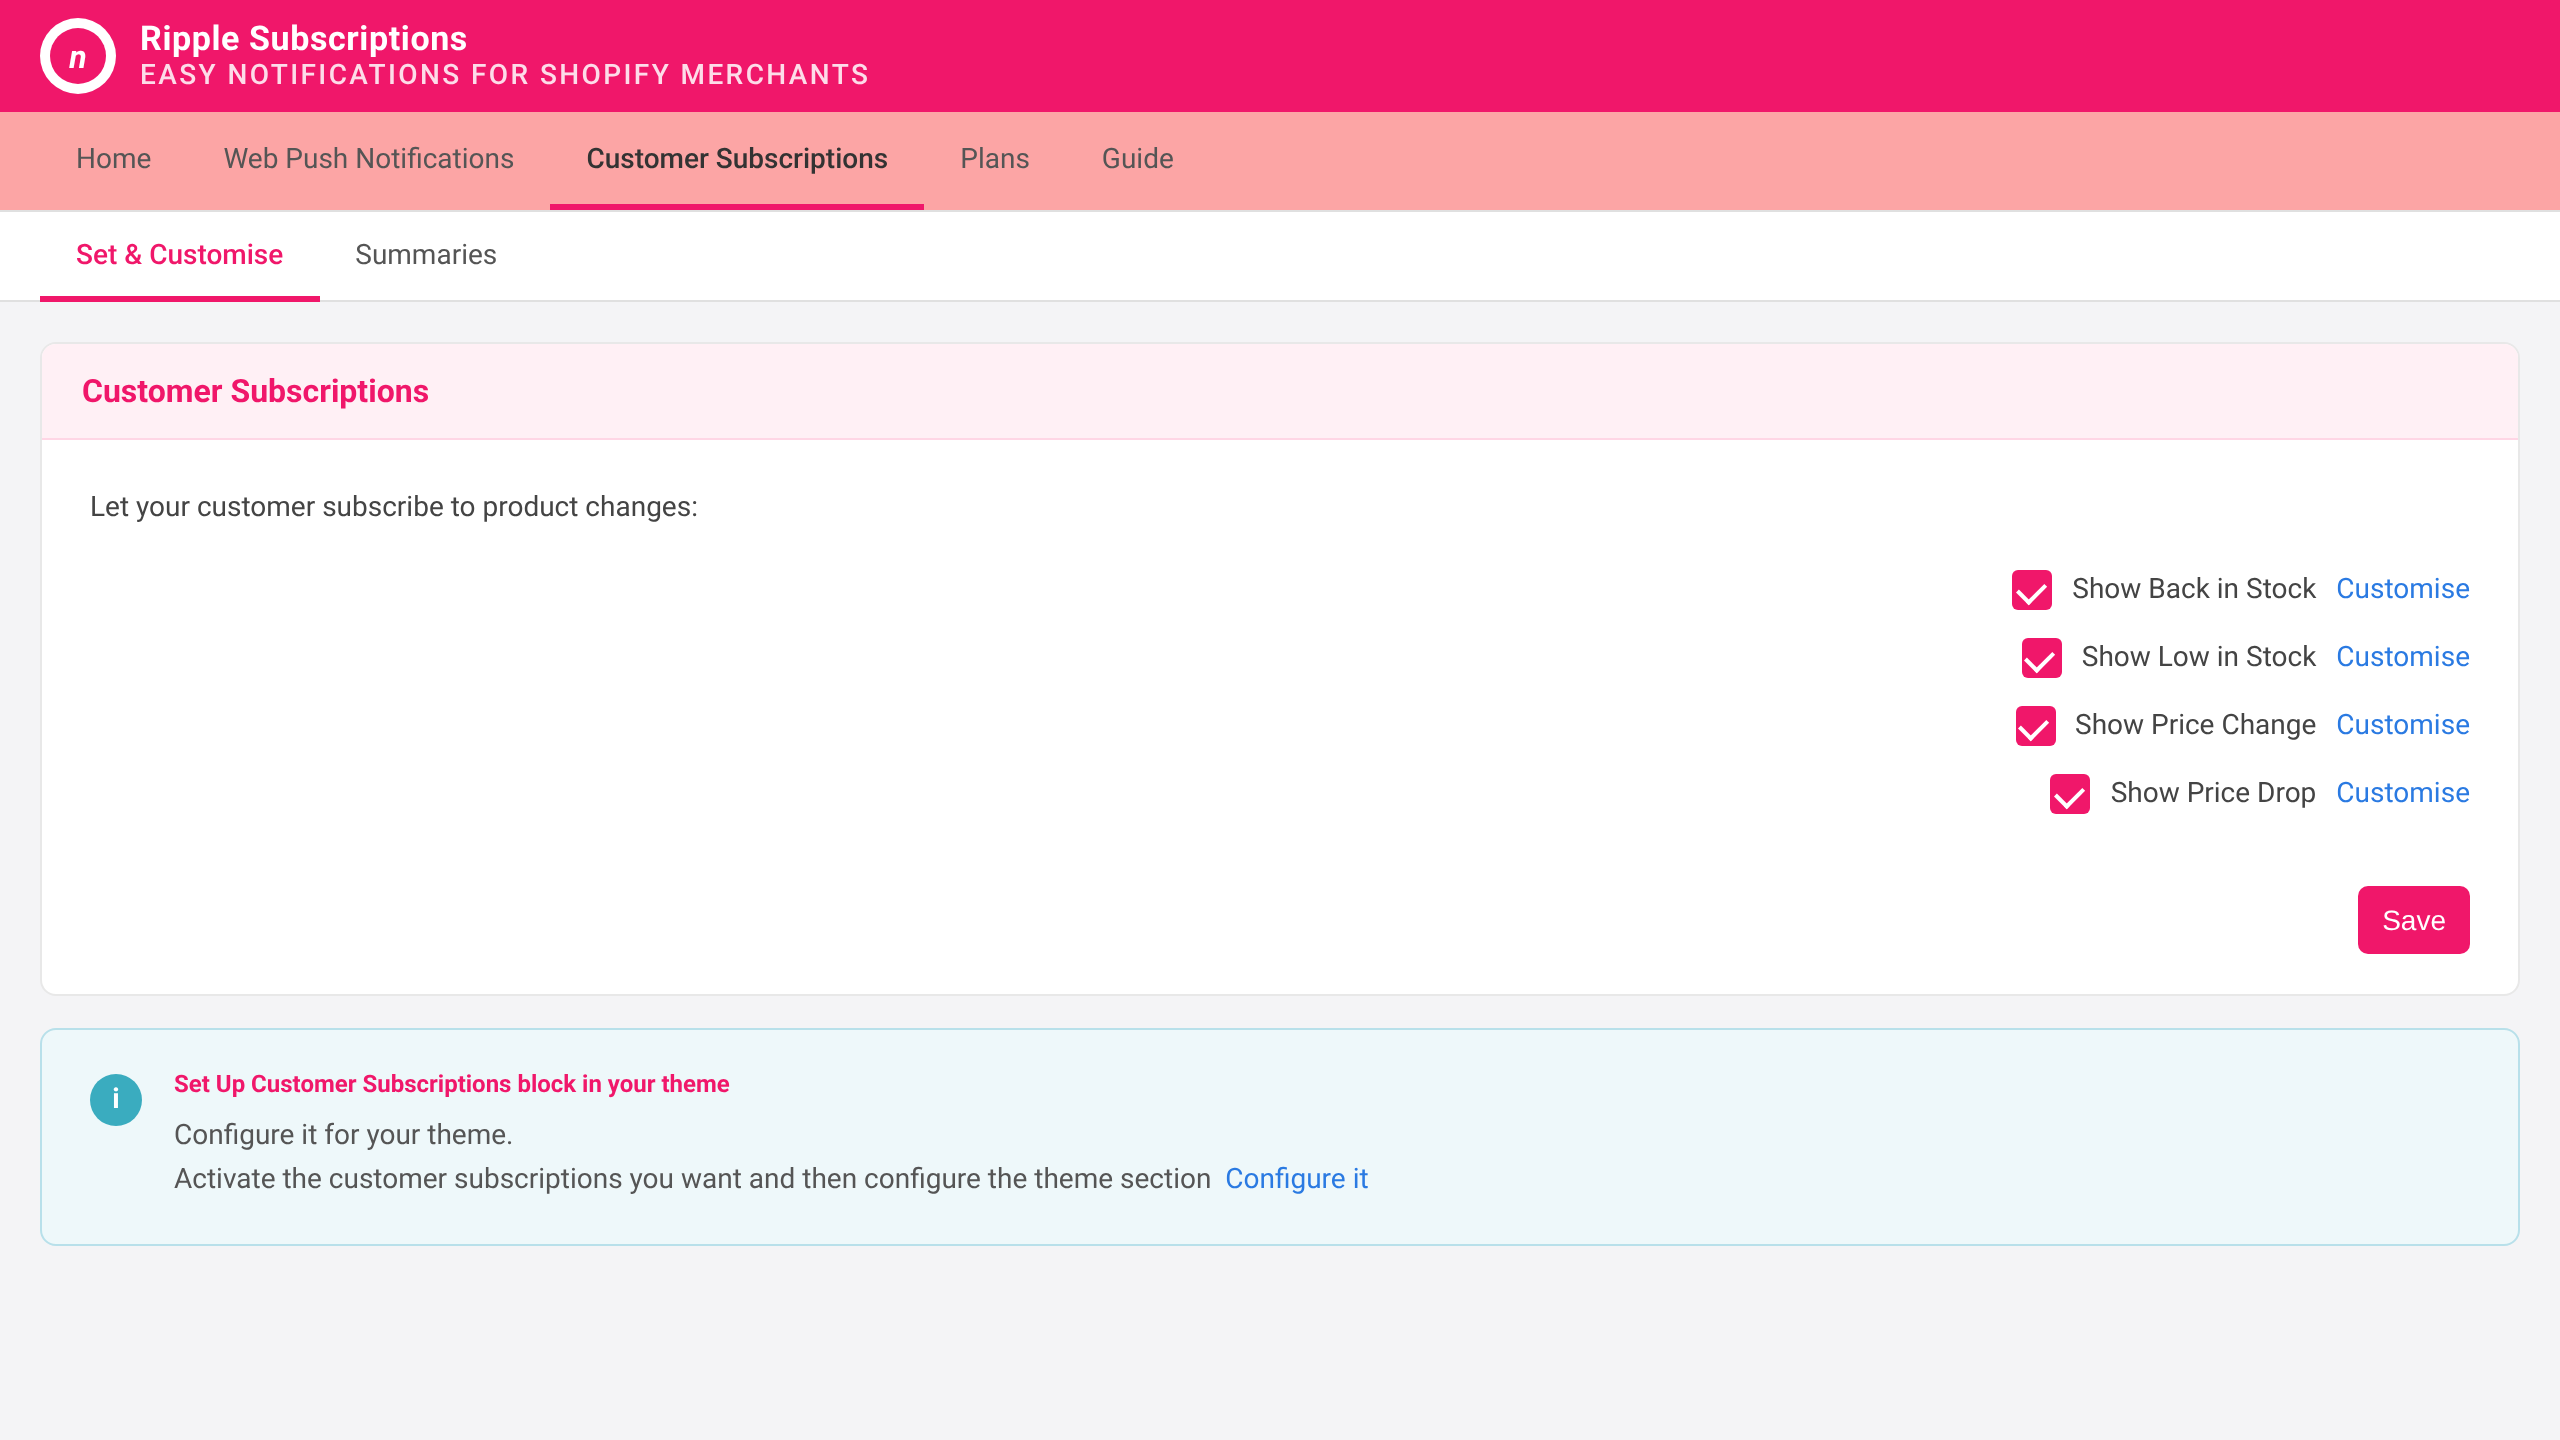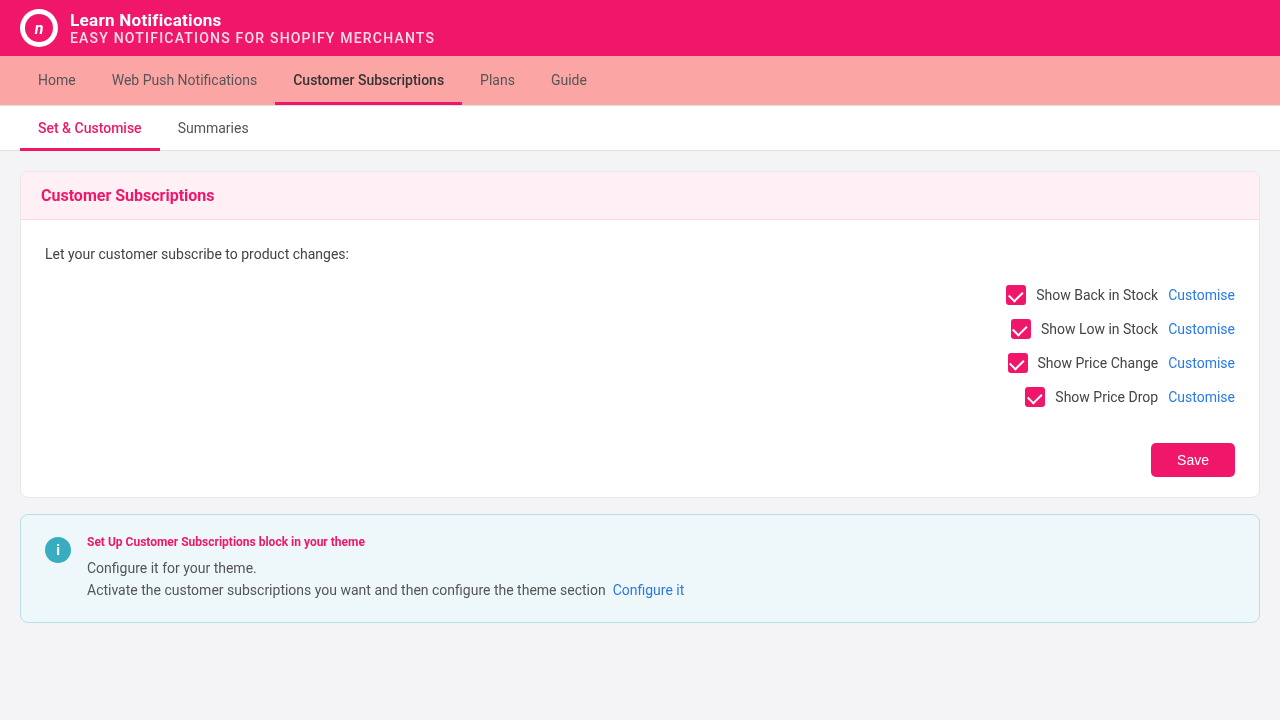--- a/index.html
+++ b/index.html
@@ -135,21 +135,21 @@
     }
     .checkbox-label { color: #444; font-size: 14px; }
     .checkbox-customise { color: #2a7ae2; text-decoration: none; font-size: 14px; }
 
     
     .save-row { display: flex; justify-content: flex-end; padding: 12px 24px 20px; }
     .save-btn {
       background: #f0176a;
       color: white;
       border: none;
-      padding: 9px 26px;
+      padding: 9px 12px;
       border-radius: 5px;
       font-size: 14px;
       font-weight: 500;
       cursor: pointer;
     }
 
     
     .info-card {
       background: #eef8fa;
       border: 1px solid #b8e0ea;
@@ -186,21 +186,21 @@
 </head>
 <body>
 
 <header class="header">
   <div class="header-logo">
     <div class="header-logo-inner">
       <span>n</span>
     </div>
   </div>
   <div class="header-text">
-    <span class="header-title">Learn Notifications</span>
+    <span class="header-title">Ripple Subscriptions</span>
     <span class="header-subtitle">EASY NOTIFICATIONS FOR SHOPIFY MERCHANTS</span>
   </div>
 </header>
 
 <nav class="nav">
   <a class="nav-item">Home</a>
   <a class="nav-item">Web Push Notifications</a>
   <a class="nav-item active">Customer Subscriptions</a>
   <a class="nav-item">Plans</a>
   <a class="nav-item">Guide</a>

